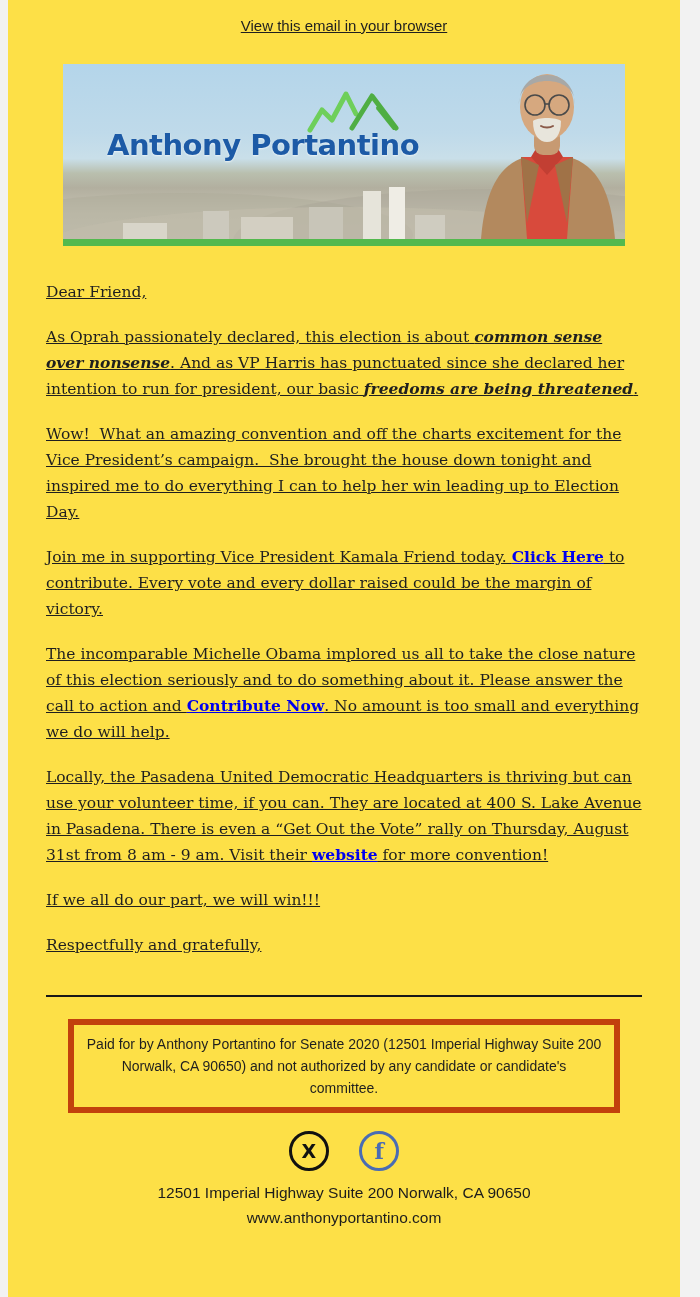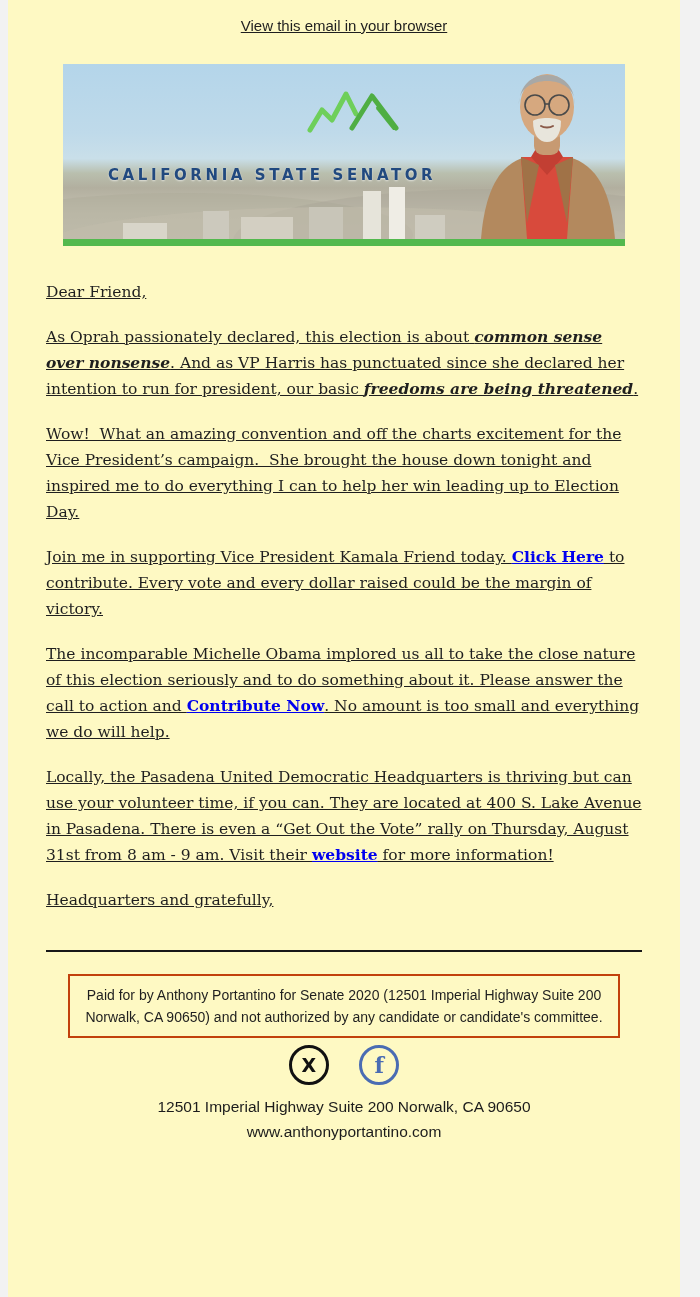--- a/index.html
+++ b/index.html
@@ -1,19 +1,19 @@
 <!DOCTYPE html>
 <html><head>
 <meta charset="utf-8">
 <style>
   html,body{margin:0;padding:0;}
   body{width:700px;background:#f2f2f2;}
   .page{position:relative;width:700px;height:1297px;background:#f2f2f2;overflow:hidden;
         font-family:"Liberation Sans",sans-serif;}
-  .email{position:absolute;left:8px;top:0;width:672px;height:1297px;background:#fef9c3;}
+  .email{position:absolute;left:8px;top:0;width:672px;height:1297px;background:#fde047;}
 
   
   .preheader{text-align:center;padding-top:17px;font-size:15px;}
   .preheader a{color:#1f1f1f;text-decoration:underline;cursor:pointer;}
 
   
   .banner{position:relative;width:562px;height:182px;margin:30px auto 0;overflow:hidden;
           background:linear-gradient(180deg,#b4d5ea 0%,#bfdaea 38%,#c9dfe9 52%,
                      #b9bfae 60%,#b2af9f 68%,#c6c2b2 82%,#d0ccbd 100%);}
   .green-bar{position:absolute;left:0;right:0;bottom:0;height:7px;background:#53b94e;}
@@ -31,23 +31,23 @@
 
   
   .content{padding:0 38px;margin-top:33px;font-family:"DejaVu Serif","Liberation Serif",serif;
            font-size:15.5px;line-height:26px;color:#1f1f1f;}
   .content p{margin:16px 0 19px;text-decoration:underline;}
   .seg-bi{font-weight:bold;font-style:italic;}
   .body-link{color:#0000EE;font-weight:bold;text-decoration:underline;cursor:pointer;}
 
   
   .divider{border:none;border-top:2px solid #181818;margin:37px 38px 22px;}
-  .disclaimer{border:2px solid #c2410c;margin:0 60px;padding:8px 12px;text-align:center;
+  .disclaimer{border:6px solid #c2410c;margin:0 60px;padding:8px 12px;text-align:center;
               font-size:14px;line-height:22px;color:#1f1f1f;}
-  .social{text-align:center;margin-top:7px;}
+  .social{text-align:center;margin-top:18px;}
   .icon-circle{display:inline-flex;width:34px;height:34px;border-radius:50%;
                align-items:center;justify-content:center;margin:0 13px;vertical-align:middle;
                font-weight:bold;cursor:pointer;user-select:none;}
   .icon-x{border:3px solid #111111;color:#111111;font-size:19px;font-family:"DejaVu Sans",sans-serif;}
   .icon-fb{border:3px solid #4a6cb3;color:#4a6cb3;font-size:22px;font-family:"DejaVu Serif",serif;}
   .address-block{margin-top:9px;text-align:center;font-size:15.5px;line-height:25px;color:#1c1c1c;}
 </style>
 </head>
 <body>
 
@@ -90,32 +90,33 @@
         <path d="M102 94 L84 102 L96 160 Z" fill="#a07247"></path>
         <rect x="63" y="66" width="26" height="26" rx="9" fill="#c79a72"></rect>
         <ellipse cx="76" cy="44" rx="27" ry="33" fill="#d6a87f"></ellipse>
         <path d="M48 42 C46 10 106 10 104 42 C104 28 96 12 76 12 C56 12 48 28 48 42 Z" fill="#a8a8a6"></path>
         <path d="M62 58 C66 54 86 54 90 58 C90 72 84 79 76 79 C68 79 62 72 62 58 Z" fill="#e8e5dc"></path>
         <path d="M70 63 C73 65 79 65 82 63" stroke="#8a5a49" stroke-width="2" fill="none" stroke-linecap="round"></path>
         <circle cx="64" cy="42" r="10" fill="none" stroke="#4a4a4a" stroke-width="1.6"></circle>
         <circle cx="88" cy="42" r="10" fill="none" stroke="#4a4a4a" stroke-width="1.6"></circle>
         <line x1="74" y1="41" x2="78" y2="41" stroke="#4a4a4a" stroke-width="1.6"></line>
       </svg>
-      <div class="banner-sub">CALIFORNIA STATE SENATOR</div>
+      <div class="wordmark">Anthony Portantino</div>
       <div class="green-bar"></div>
     </div>
 
     <div class="content">
       <p><span>Dear Friend,</span></p>
       <p><span>As Oprah passionately declared, this election is about </span><span class="seg-bi">common sense over nonsense</span><span>. And as VP Harris has punctuated since she declared her intention to run for president, our basic </span><span class="seg-bi">freedoms are being threatened</span><span>.</span></p>
       <p><span>Wow!&nbsp; What an amazing convention and off the charts excitement for the Vice President’s campaign.&nbsp; She brought the house down tonight and inspired me to do everything I can to help her win leading up to Election Day.</span></p>
       <p><span>Join me in supporting Vice President Kamala Friend today. </span><a class="body-link">Click Here</a><span> to contribute. Every vote and every dollar raised could be the margin of victory.</span></p>
       <p><span>The incomparable Michelle Obama implored us all to take the close nature of this election seriously and to do something about it. Please answer the call to action and </span><a class="body-link">Contribute Now</a><span>. No amount is too small and everything we do will help.</span></p>
-      <p><span>Locally, the Pasadena United Democratic Headquarters is thriving but can use your volunteer time, if you can. They are located at 400 S. Lake Avenue in Pasadena. There is even a “Get Out the Vote” rally on Thursday, August 31st from 8 am - 9 am. Visit their </span><a class="body-link">website</a><span> for more information!</span></p>
-      <p><span>Headquarters and gratefully,</span></p>
+      <p><span>Locally, the Pasadena United Democratic Headquarters is thriving but can use your volunteer time, if you can. They are located at 400 S. Lake Avenue in Pasadena. There is even a “Get Out the Vote” rally on Thursday, August 31st from 8 am - 9 am. Visit their </span><a class="body-link">website</a><span> for more convention!</span></p>
+      <p><span>If we all do our part, we will win!!!</span></p>
+      <p><span>Respectfully and gratefully,</span></p>
     </div>
 
     <hr class="divider">
 
     <div class="disclaimer">Paid for by Anthony Portantino for Senate 2020 (12501 Imperial Highway Suite 200 Norwalk, CA 90650) and not authorized by any candidate or candidate's committee.</div>
 
     <div class="social">
       <span class="icon-circle icon-x">X</span>
       <span class="icon-circle icon-fb">f</span>
     </div>

